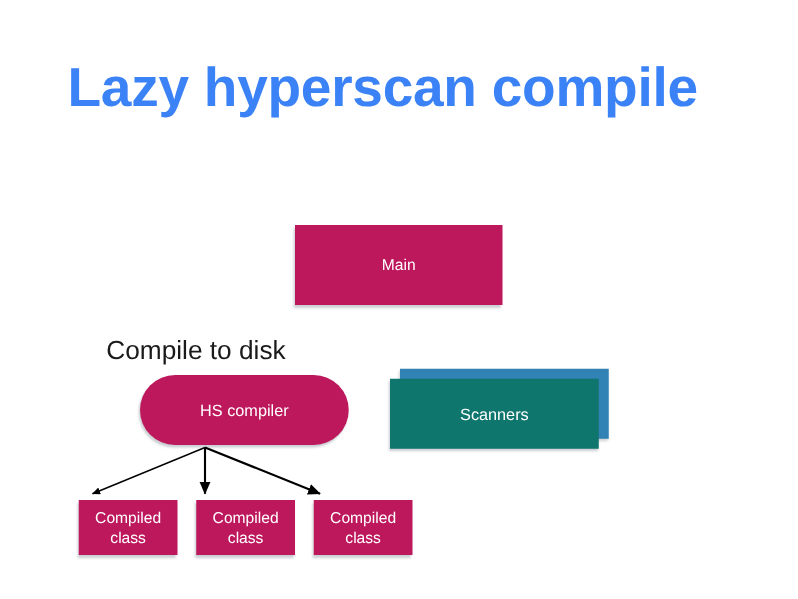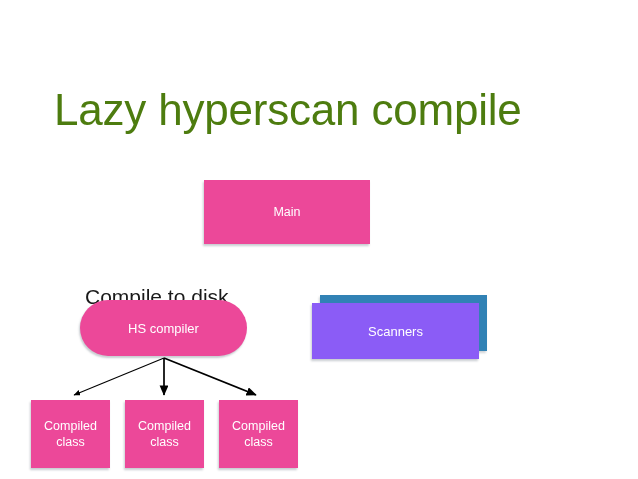--- a/index.html
+++ b/index.html
@@ -19,38 +19,38 @@
   }
 
   
   #slide-title {
     position: absolute;
     left: 54px;
     top: 44px;
     width: 560px;
     font-size: 44px;
     line-height: 54px;
-    font-weight: 400;
-    color: #4d7c0f;
+    font-weight: 700;
+    color: #3b82f6;
     letter-spacing: -0.2px;
     white-space: nowrap;
-    margin-top: 39px;
   }
 
   
   .box {
     position: absolute;
-    background: #ec4899;
+    background: #be185d;
     color: #ffffff;
     display: flex;
     align-items: center;
     justify-content: center;
     text-align: center;
     box-sizing: border-box;
     box-shadow: -1px 2px 2px rgba(120,130,140,0.40);
+    margin-left: 32px;
   }
   .box .box-label {
     display: block;
     width: 100%;
     padding: 0 4px;
     box-sizing: border-box;
   }
 
   #box-main {
     left: 204px;
@@ -85,50 +85,49 @@
     height: 56px;
     background: #3182b5;
     box-shadow: -1px 2px 2px rgba(120,130,140,0.35);
   }
   #scanners-front {
     position: absolute;
     left: 0px;
     top: 8px;
     width: 167px;
     height: 56px;
-    background: #8b5cf6;
+    background: #0f766e;
     color: #ffffff;
     display: flex;
     align-items: center;
     justify-content: center;
     text-align: right;
     font-size: 13px;
     box-shadow: -1px 2px 2px rgba(120,130,140,0.40);
   }
 
   
   .box-compiled {
     top: 400px;
     width: 79px;
-    height: 68px;
+    height: 44px;
     font-size: 12.5px;
     line-height: 16px;
   }
   #box-compiled-0 { left: 31px; }
   #box-compiled-1 { left: 125px; }
   #box-compiled-2 { left: 219px; }
 
   
   .caption {
     position: absolute;
     color: #1a1a1a;
     font-size: 21px;
     line-height: 25px;
     white-space: nowrap;
-    margin-top: 16px;
   }
   #caption-compile-to-disk {
     left: 85px;
     top: 268px;
   }
   #caption-use-pcre-only {
     left: 327px;
     top: 379px;
   }
 

